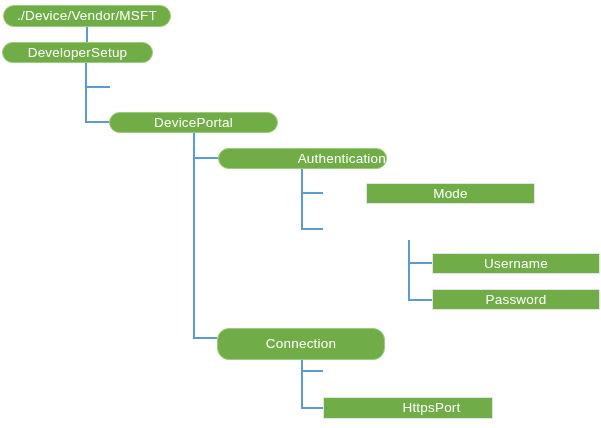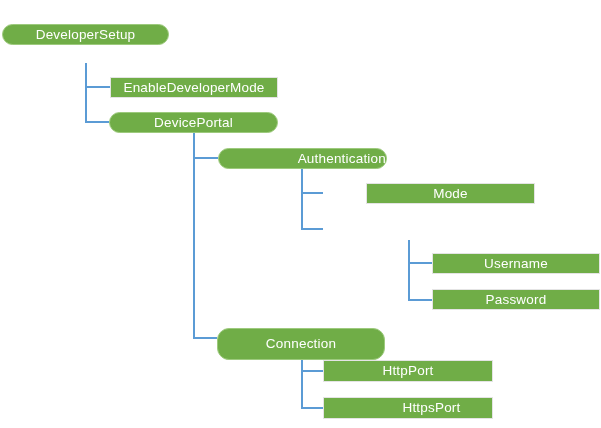--- a/index.html
+++ b/index.html
@@ -60,28 +60,28 @@
   <div class="line" style="left:302px; top:228px; width:21px; height:2px;"></div>
 
   <div class="line" style="left:408px; top:240px; width:2px;  height:61px;"></div>
   <div class="line" style="left:409px; top:262px; width:23px; height:2px;"></div>
   <div class="line" style="left:409px; top:299px; width:23px; height:2px;"></div>
 
   <div class="line" style="left:301px; top:349px; width:2px;  height:60px;"></div>
   <div class="line" style="left:302px; top:370px; width:21px; height:2px;"></div>
   <div class="line" style="left:302px; top:407px; width:21px; height:2px;"></div>
 
+  <div class="node rounded" style="left:3px; top:5px; width:168px; height:22px;">
+    <span>./Device/Vendor/MSFT</span>
+  </div>
 
-  <div class="node rounded" style="left:2px; top:24px; width:167px; height:21px;">
+  <div class="node rounded" style="left:2px; top:42px; width:151px; height:21px;">
     <span>DeveloperSetup</span>
   </div>
 
-  <div class="node rect" style="left:110px; top:77px; width:168px; height:21px;">
-    <span>EnableDeveloperMode</span>
-  </div>
 
   <div class="node rounded" style="left:109px; top:112px; width:169px; height:21px;">
     <span>DevicePortal</span>
   </div>
 
   <div class="node rounded" style="left:218px; top:148px; width:169px; height:21px;justify-content:flex-end;">
     <span>Authentication</span>
   </div>
 
   <div class="node rect" style="left:323px; top:183px; width:169px; height:21px;margin-left:43px;">
@@ -94,21 +94,18 @@
   </div>
 
   <div class="node rect" style="left:432px; top:289px; width:168px; height:21px;">
     <span>Password</span>
   </div>
 
   <div class="node rounded" style="left:217px; top:328px; width:168px; height:32px;">
     <span>Connection</span>
   </div>
 
-  <div class="node rect" style="left:323px; top:360px; width:170px; height:22px;">
-    <span>HttpPort</span>
-  </div>
 
   <div class="node rect" style="left:323px; top:397px; width:170px; height:22px;padding-left:47px;">
     <span>HttpsPort</span>
   </div>
 
 </div>
 
 </body></html>

